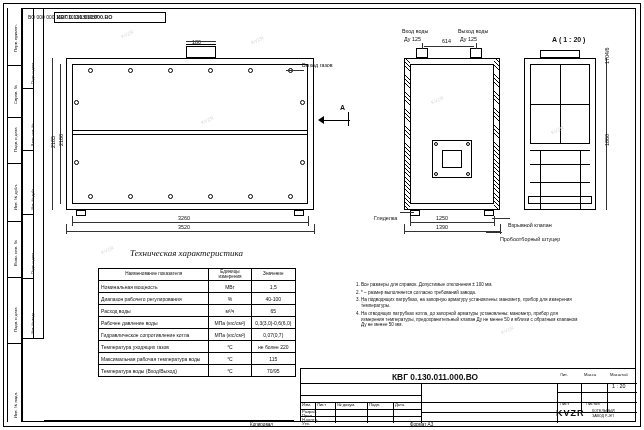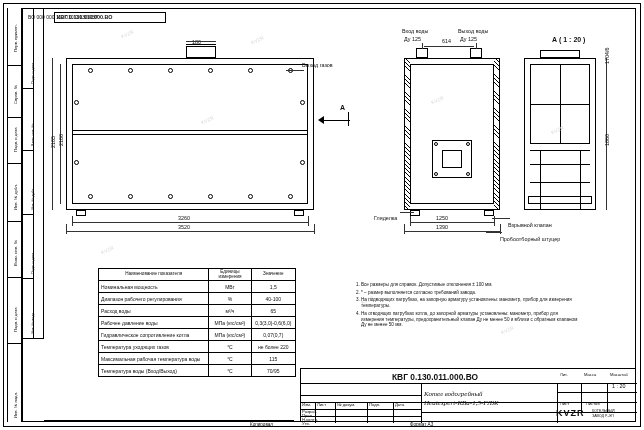--- a/index.html
+++ b/index.html
@@ -207,20 +207,21 @@
 
   <div class="wm" style="left:120px;top:34px;">KVZR</div>
   <div class="wm" style="left:250px;top:40px;">KVZR</div>
   <div class="wm" style="left:200px;top:120px;">KVZR</div>
   <div class="wm" style="left:430px;top:100px;">KVZR</div>
   <div class="wm" style="left:550px;top:130px;">KVZR</div>
   <div class="wm" style="left:100px;top:250px;">KVZR</div>
   <div class="wm" style="left:360px;top:300px;">KVZR</div>
   <div class="wm" style="left:500px;top:330px;">KVZR</div>
 
+  <div class="tech-title" style="left:130px;top:248px;">Техническая характеристика</div>
 
   <table class="spec" style="left:98px;top:268px;width:198px;">
     <thead>
       <tr>
         <th style="width:118px;">Наименование показателя</th>
         <th style="width:40px;">Единицы измерения</th>
         <th style="width:40px;">Значение</th>
       </tr>
     </thead>
     <tbody>
@@ -291,24 +292,20 @@
     <div class="stampline" style="left:66px;top:33px;width:1px;height:21px;"></div>
     <div class="stampline" style="left:92px;top:33px;width:1px;height:21px;"></div>
     <div class="stampline" style="left:256px;top:14px;width:1px;height:29px;"></div>
     <div class="stampline" style="left:280px;top:14px;width:1px;height:29px;"></div>
     <div class="stampline" style="left:306px;top:14px;width:1px;height:29px;"></div>
     <div class="stampline" style="left:256px;top:23px;width:80px;height:1px;"></div>
     <div class="stampline" style="left:256px;top:43px;width:1px;height:11px;"></div>
   </div>
 
   <div class="desig" style="left:392px;top:372px;">КВГ 0.130.011.000.ВО</div>
-  <div class="prodname" style="left:424px;top:390px;">
-    <span>Котел водогрейный</span><br>
-    <span>Heatexpert-КВа-1,5-ГЛЖ</span>
-  </div>
 
   <div class="scell" style="left:302px;top:403px;">Изм.</div>
   <div class="scell" style="left:317px;top:403px;">Лист</div>
   <div class="scell" style="left:337px;top:403px;">№ докум.</div>
   <div class="scell" style="left:369px;top:403px;">Подп.</div>
   <div class="scell" style="left:395px;top:403px;">Дата</div>
 
   <div class="scell" style="left:302px;top:410px;">Разраб.</div>
   <div class="scell" style="left:302px;top:414px;">Пров.</div>
   <div class="scell" style="left:302px;top:404px;opacity:0;">Т.контр.</div>

